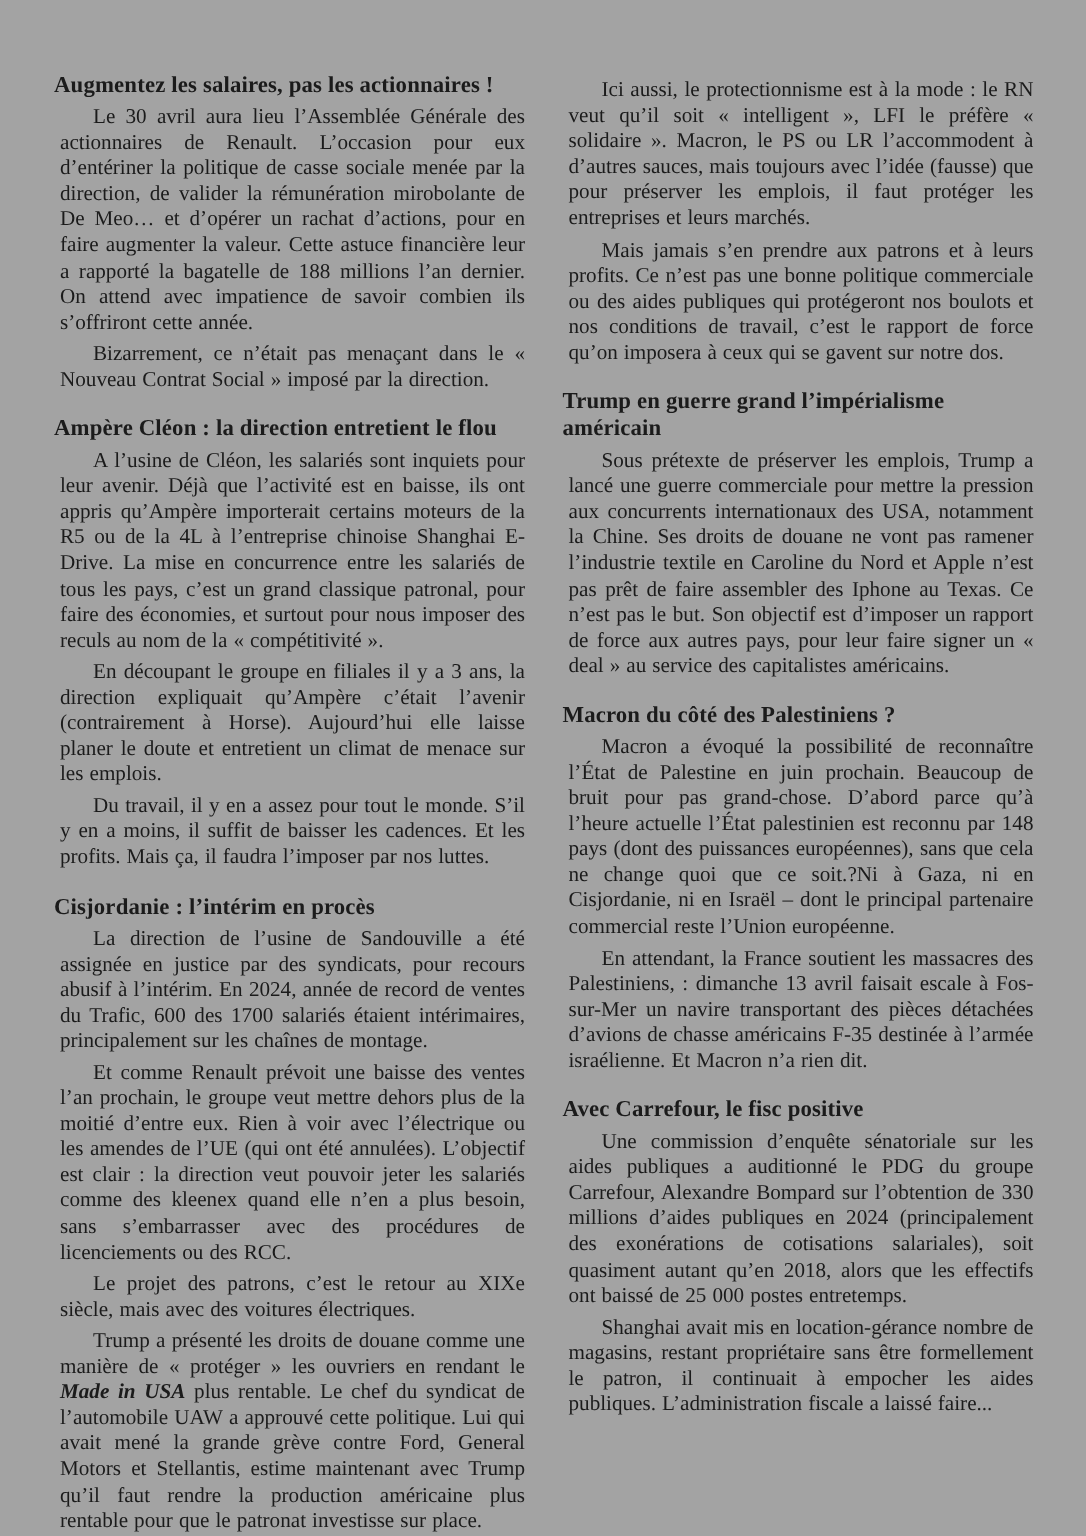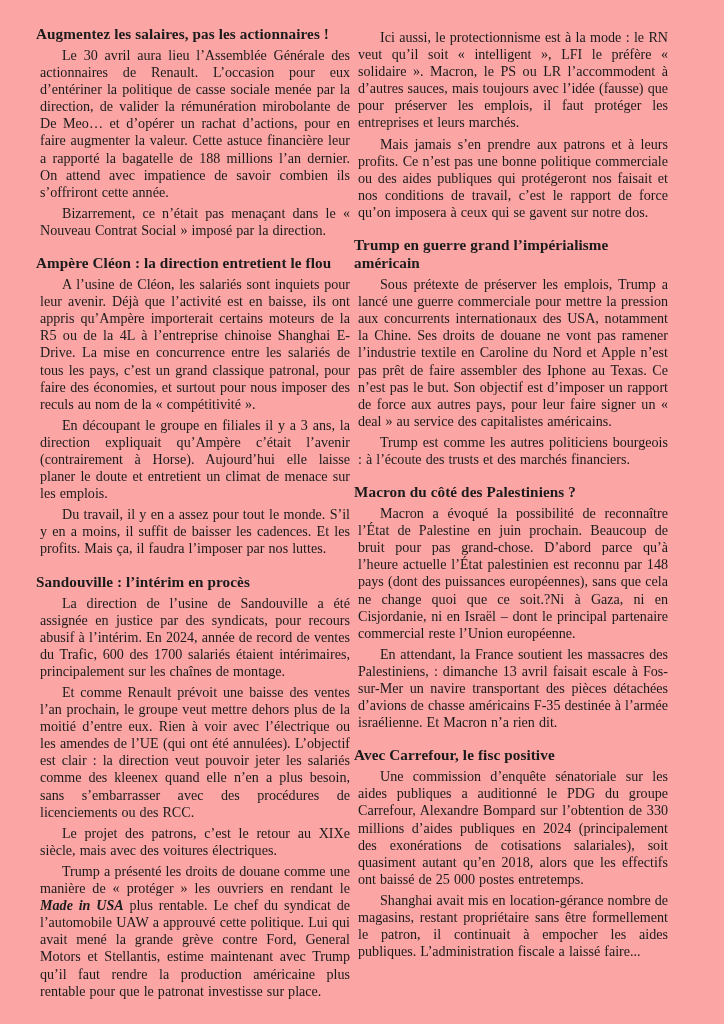--- a/index.html
+++ b/index.html
@@ -11,23 +11,24 @@
     width: 724px;
     height: 1024px;
     overflow: hidden;
     font-family: "Liberation Serif", "DejaVu Serif", serif;
     color: #1b1b1b;
   }
   .page {
     box-sizing: border-box;
     width: 724px;
     height: 1024px;
-    padding: 25px 31px 20px 36px;
+    padding: 48px 31px 20px 36px;
     display: flex;
-    background: #fca5a5;
+    gap: 21px;
+    background: #a3a3a3;
   }
   .col {
     width: 318px;
     flex: 0 0 318px;
   }
   section {
     margin: 0;
   }
   h2.section-heading {
     font-size: 15.2px;
@@ -67,43 +68,42 @@
     </section>
 
     <section>
       <h2 class="section-heading">Ampère Cléon : la direction entretient le flou</h2>
       <p class="para">A l’usine de Cléon, les salariés sont inquiets pour leur avenir. Déjà que l’activité est en baisse, ils ont appris qu’Ampère importerait certains moteurs de la R5 ou de la 4L à l’entreprise chinoise Shanghai E-Drive. La mise en concurrence entre les salariés de tous les pays, c’est un grand classique patronal, pour faire des économies, et surtout pour nous imposer des reculs au nom de la « compétitivité ».</p>
       <p class="para">En découpant le groupe en filiales il y a 3 ans, la direction expliquait qu’Ampère c’était l’avenir (contrairement à Horse). Aujourd’hui elle laisse planer le doute et entretient un climat de menace sur les emplois.</p>
       <p class="para">Du travail, il y en a assez pour tout le monde. S’il y en a moins, il suffit de baisser les cadences. Et les profits. Mais ça, il faudra l’imposer par nos luttes.</p>
     </section>
 
     <section>
-      <h2 class="section-heading">Sandouville : l’intérim en procès</h2>
+      <h2 class="section-heading">Cisjordanie : l’intérim en procès</h2>
       <p class="para">La direction de l’usine de Sandouville a été assignée en justice par des syndicats, pour recours abusif à l’intérim. En 2024, année de record de ventes du Trafic, 600 des 1700 salariés étaient intérimaires, principalement sur les chaînes de montage.</p>
       <p class="para">Et comme Renault prévoit une baisse des ventes l’an prochain, le groupe veut mettre dehors plus de la moitié d’entre eux. Rien à voir avec l’électrique ou les amendes de l’UE (qui ont été annulées). L’objectif est clair : la direction veut pouvoir jeter les salariés comme des kleenex quand elle n’en a plus besoin, sans s’embarrasser avec des procédures de licenciements ou des RCC.</p>
       <p class="para">Le projet des patrons, c’est le retour au XIXe siècle, mais avec des voitures électriques.</p>
     </section>
 
     <section>
       <p class="para"><span>Trump a présenté les droits de douane comme une manière de « protéger » les ouvriers en rendant le </span><em>Made in USA</em><span> plus rentable. Le chef du syndicat de l’automobile UAW a approuvé cette politique. Lui qui avait mené la grande grève contre Ford, General Motors et Stellantis, estime maintenant avec Trump qu’il faut rendre la production américaine plus rentable pour que le patronat investisse sur place.</span></p>
     </section>
 
   </div>
 
   <div class="col">
 
     <section>
       <p class="para">Ici aussi, le protectionnisme est à la mode : le RN veut qu’il soit « intelligent », LFI le préfère « solidaire ». Macron, le PS ou LR l’accommodent à d’autres sauces, mais toujours avec l’idée (fausse) que pour préserver les emplois, il faut protéger les entreprises et leurs marchés.</p>
-      <p class="para">Mais jamais s’en prendre aux patrons et à leurs profits. Ce n’est pas une bonne politique commerciale ou des aides publiques qui protégeront nos faisait et nos conditions de travail, c’est le rapport de force qu’on imposera à ceux qui se gavent sur notre dos.</p>
+      <p class="para">Mais jamais s’en prendre aux patrons et à leurs profits. Ce n’est pas une bonne politique commerciale ou des aides publiques qui protégeront nos boulots et nos conditions de travail, c’est le rapport de force qu’on imposera à ceux qui se gavent sur notre dos.</p>
     </section>
 
     <section>
       <h2 class="section-heading">Trump en guerre grand l’impérialisme américain</h2>
       <p class="para">Sous prétexte de préserver les emplois, Trump a lancé une guerre commerciale pour mettre la pression aux concurrents internationaux des USA, notamment la Chine. Ses droits de douane ne vont pas ramener l’industrie textile en Caroline du Nord et Apple n’est pas prêt de faire assembler des Iphone au Texas. Ce n’est pas le but. Son objectif est d’imposer un rapport de force aux autres pays, pour leur faire signer un « deal » au service des capitalistes américains.</p>
-      <p class="para">Trump est comme les autres politiciens bourgeois : à l’écoute des trusts et des marchés financiers.</p>
     </section>
 
     <section>
       <h2 class="section-heading">Macron du côté des Palestiniens ?</h2>
       <p class="para">Macron a évoqué la possibilité de reconnaître l’État de Palestine en juin prochain. Beaucoup de bruit pour pas grand-chose. D’abord parce qu’à l’heure actuelle l’État palestinien est reconnu par 148 pays (dont des puissances européennes), sans que cela ne change quoi que ce soit.?Ni à Gaza, ni en Cisjordanie, ni en Israël – dont le principal partenaire commercial reste l’Union européenne.</p>
       <p class="para">En attendant, la France soutient les massacres des Palestiniens, : dimanche 13 avril faisait escale à Fos-sur-Mer un navire transportant des pièces détachées d’avions de chasse américains F-35 destinée à l’armée israélienne. Et Macron n’a rien dit.</p>
     </section>
 
     <section>
       <h2 class="section-heading">Avec Carrefour, le fisc positive</h2>

